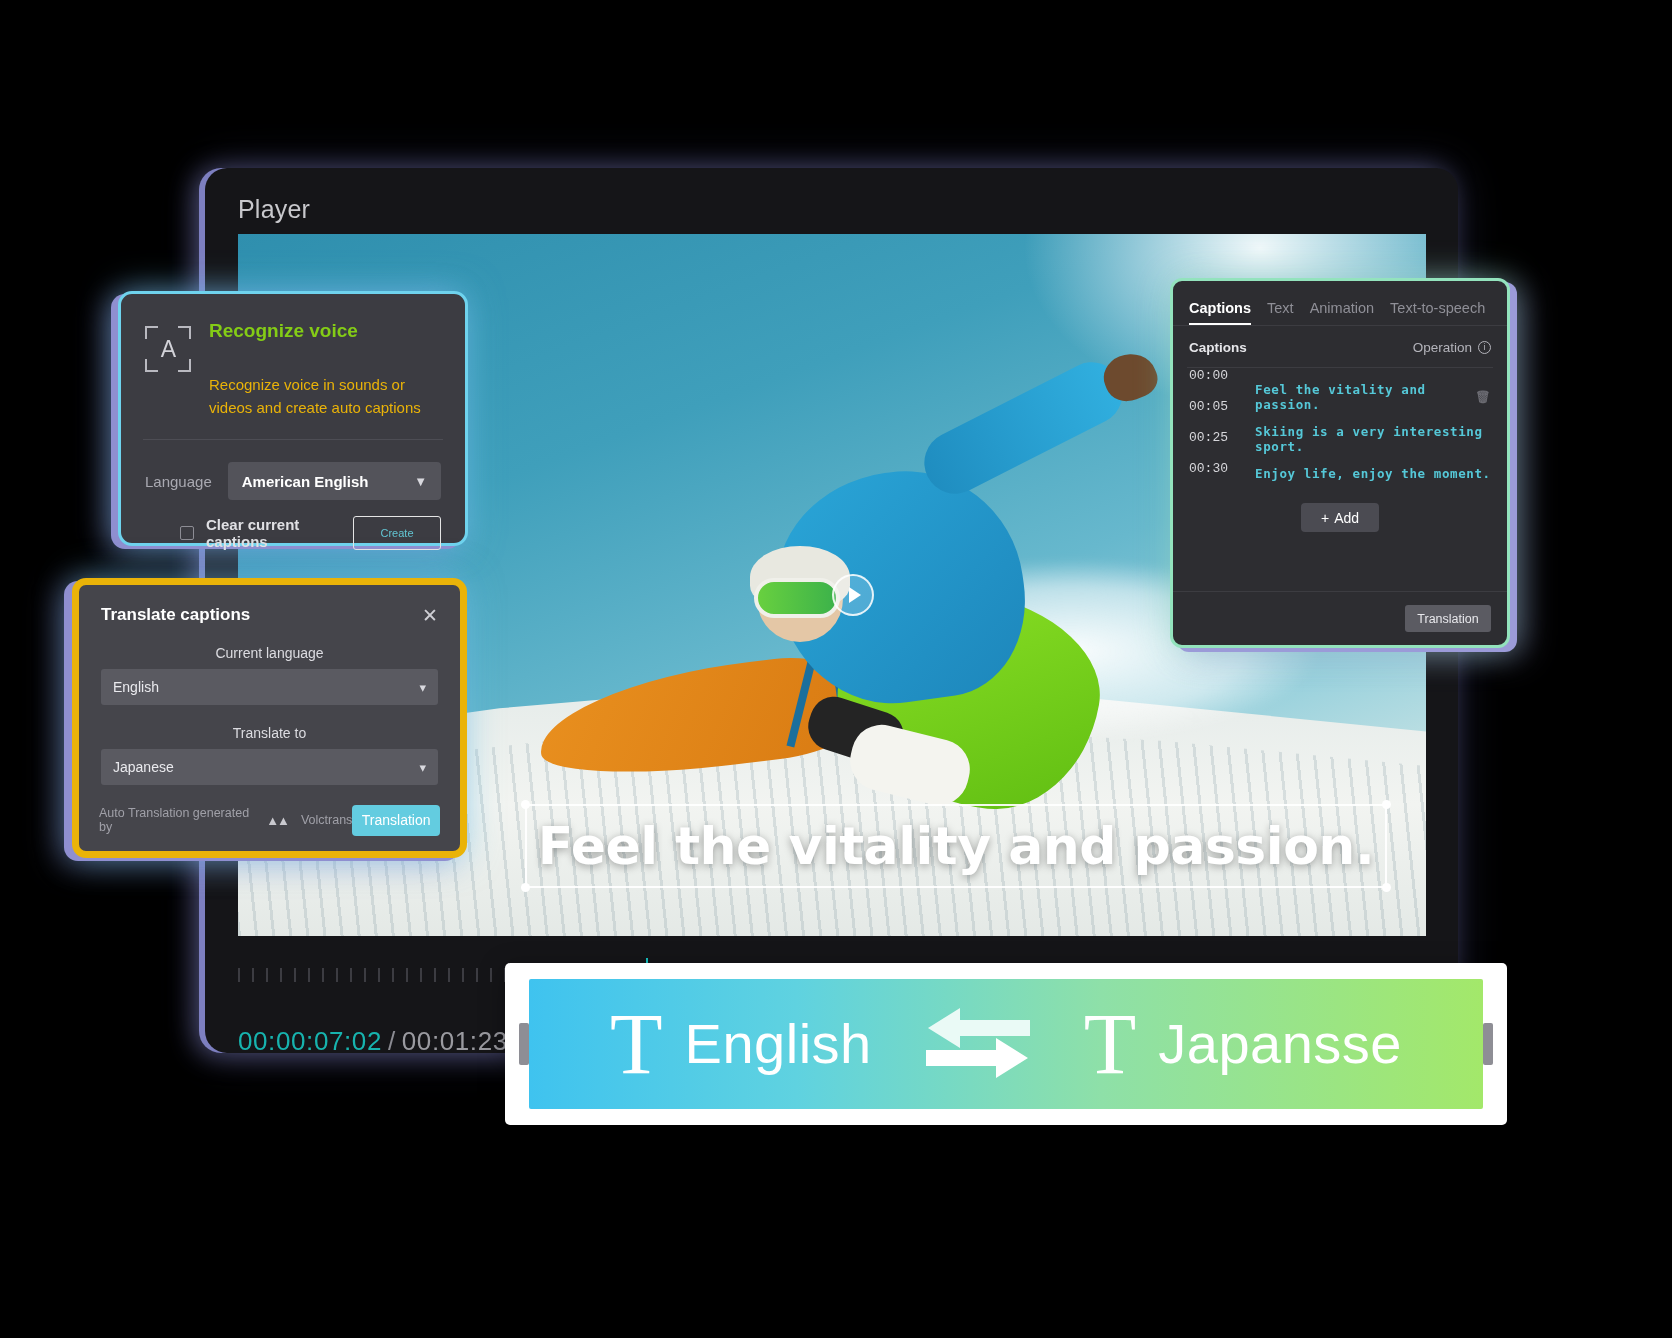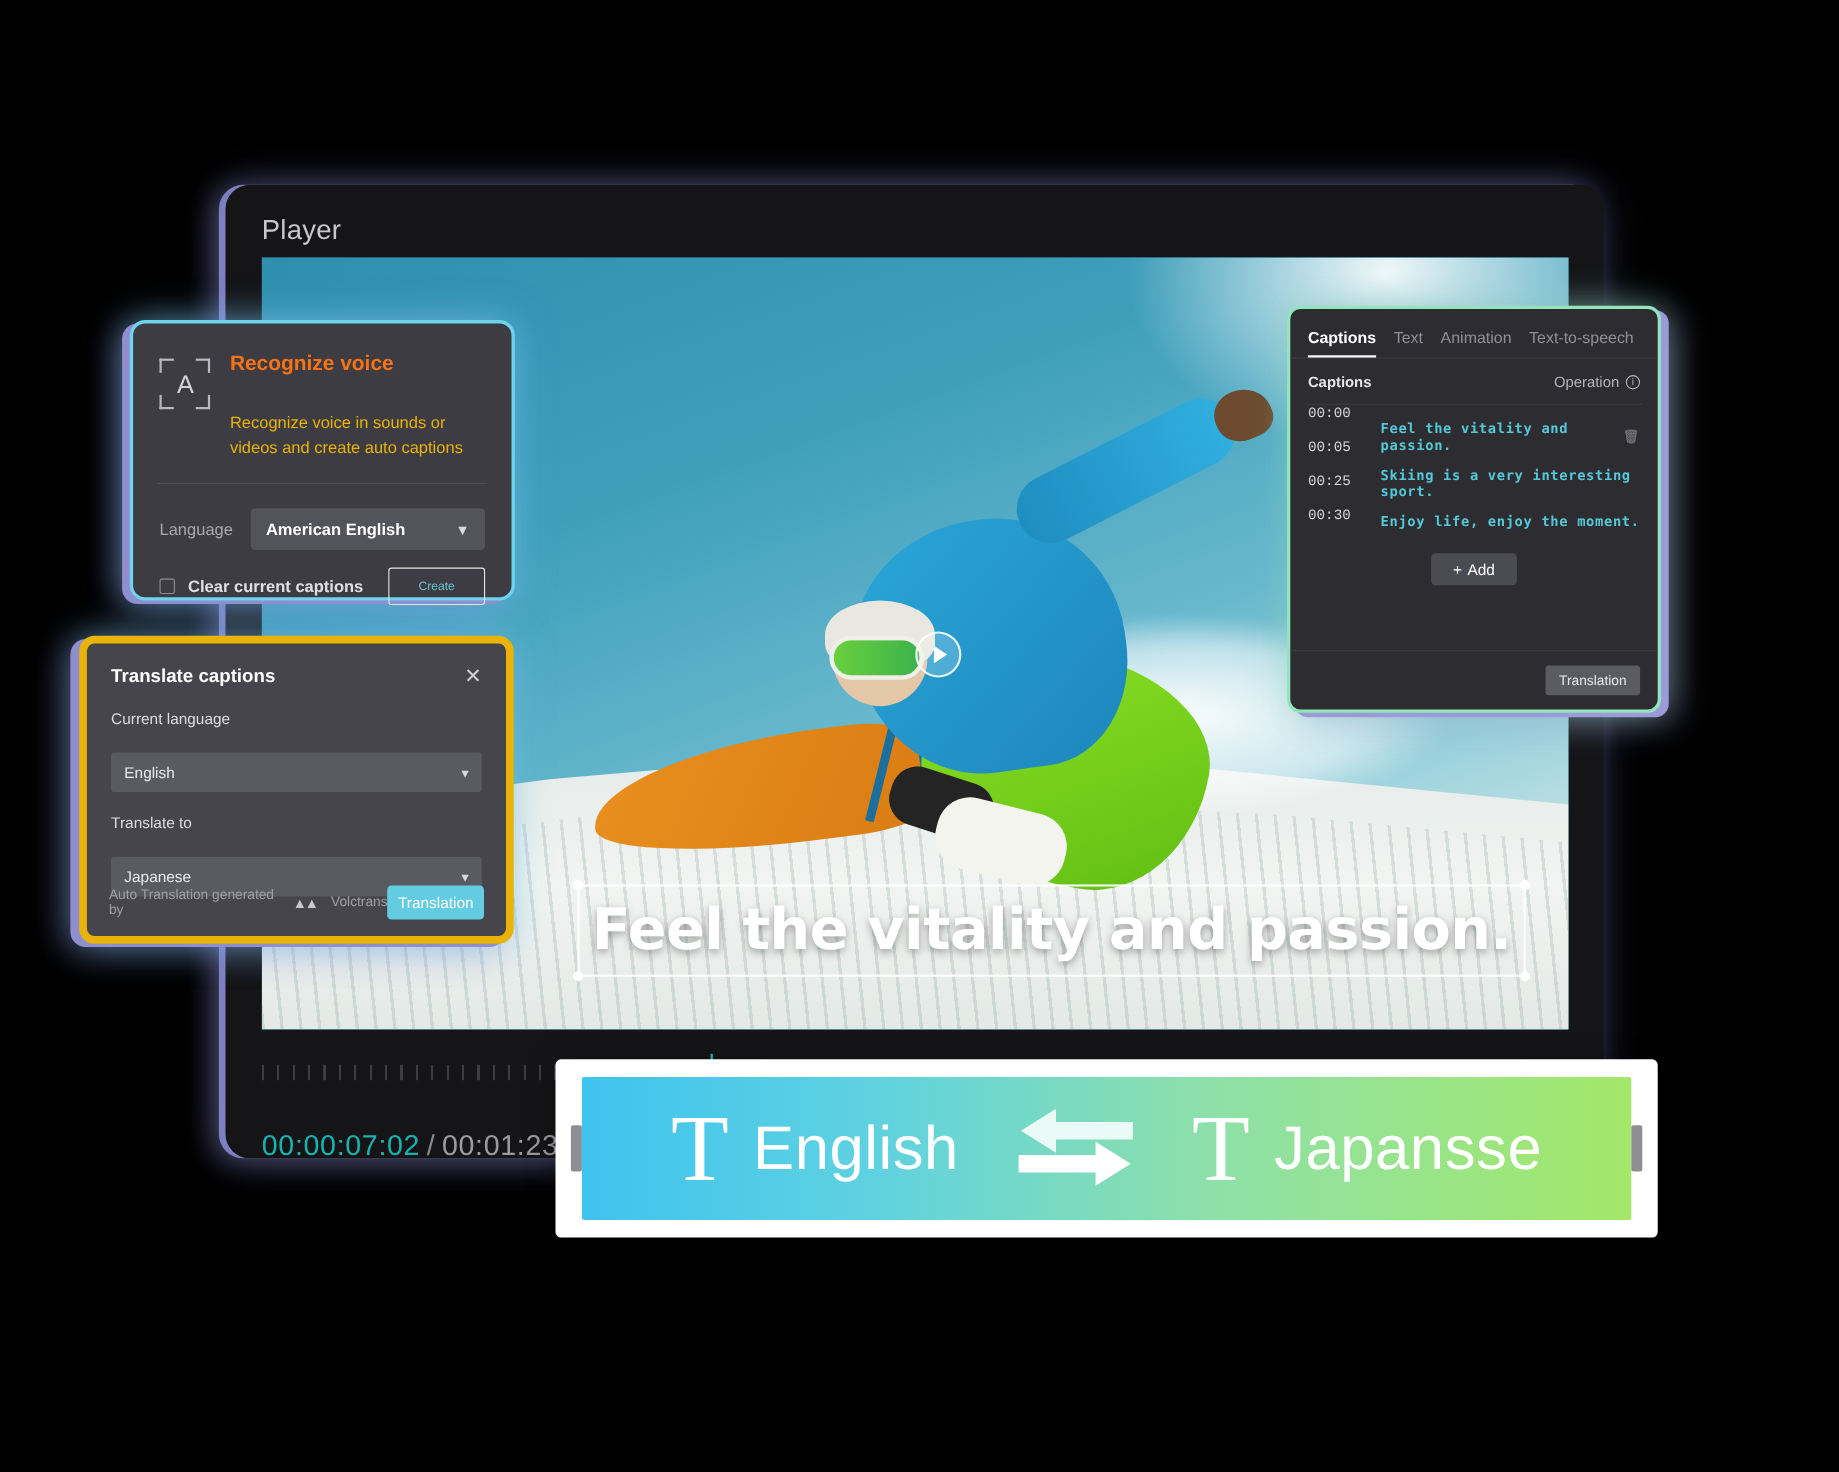--- a/index.html
+++ b/index.html
@@ -169,32 +169,32 @@
   .scan-icon { width: 46px; height: 46px; position: relative; flex: none; margin-top: 6px; }
   .scan-icon .c { position: absolute; width: 13px; height: 13px; border: 2px solid #b9b9c0; }
   .scan-icon .tl { left:0; top:0; border-right:none; border-bottom:none; }
   .scan-icon .tr { right:0; top:0; border-left:none; border-bottom:none; }
   .scan-icon .bl { left:0; bottom:0; border-right:none; border-top:none; }
   .scan-icon .br { right:0; bottom:0; border-left:none; border-top:none; }
   .scan-icon .glyph {
     position:absolute; inset:0; display:flex; align-items:center; justify-content:center;
     color:#d2d2d8; font-size: 23px; letter-spacing: -1px;
   }
-  #recognize-title { color: #f97316; font-size: 19px; font-weight: 700; margin-bottom: 8px; }
+  #recognize-title { color: #84cc16; font-size: 19px; font-weight: 700; margin-bottom: 8px; }
   #recognize-desc { color: #eab308; font-size: 15px; line-height: 1.5; max-width: 230px; margin-top: 32px; }
   #recognize-divider { height: 1px; background: #4d4d54; margin: 20px 22px 0 22px; }
   #lang-row { display: flex; align-items: center; gap: 16px; padding: 22px 24px 0 24px; }
   #lang-label { color: #a9a9b1; font-size: 15px; }
   #lang-select {
     flex: 1; height: 38px; background: #53535a; border-radius: 4px;
     display: flex; align-items: center; justify-content: space-between;
     padding: 0 14px; color: #fff; font-size: 15px; font-weight: 600;
   }
   .chev { color: #d8d8de; font-size: 13px; }
-  #create-row { display: flex; align-items: center; padding: 16px 24px 0 24px; gap: 12px; }
+  #create-row { display: flex; align-items: center; padding: 16px 24px 0 24px; gap: 12px; margin-left: 35px; }
   #clear-check {
     width: 14px; height: 14px; border: 1px solid #8d8d95; border-radius: 2px; background: transparent; flex:none;
   }
   #clear-label { color: #e0e0e4; font-size: 15px; font-weight: 600; flex: 1; }
   #create-btn {
     width: 88px; height: 34px; border: 1px solid #e5e5e5; border-radius: 3px;
     background: transparent; color: #62c5d2; font-size: 11px;
     display: flex; align-items: center; justify-content: center;
   }
 
@@ -204,21 +204,21 @@
     background: #45454b; border-radius: 14px; border: 7px solid #eab308;
     box-shadow: -8px 3px 0 0 #8f8fd0, 0 0 34px rgba(110,205,238,.5), -14px 6px 32px rgba(130,130,205,.45);
     overflow: hidden;
   }
   #translate-header {
     display: flex; align-items: center; justify-content: space-between;
     padding: 20px 22px 0 22px;
   }
   #translate-title { color: #fff; font-size: 17px; font-weight: 700; }
   #translate-close { color: #cfcfd5; font-size: 19px; line-height: 1; }
-  .field-label { color: #dcdce1; font-size: 14px; padding: 20px 22px 23px 22px; }
+  .field-label { color: #dcdce1; font-size: 14px; padding: 20px 22px 8px 22px; text-align: center; }
   .field-select {
     margin: 0 22px; height: 36px; background: #5a5a61; border-radius: 3px;
     display: flex; align-items: center; justify-content: space-between;
     padding: 0 12px; color: #eaeaee; font-size: 14px;
   }
   #translate-footer {
     position: absolute; left: 0; right: 0; bottom: 0; height: 62px;
     display: flex; align-items: center; justify-content: space-between;
     padding: 0 20px;
   }

